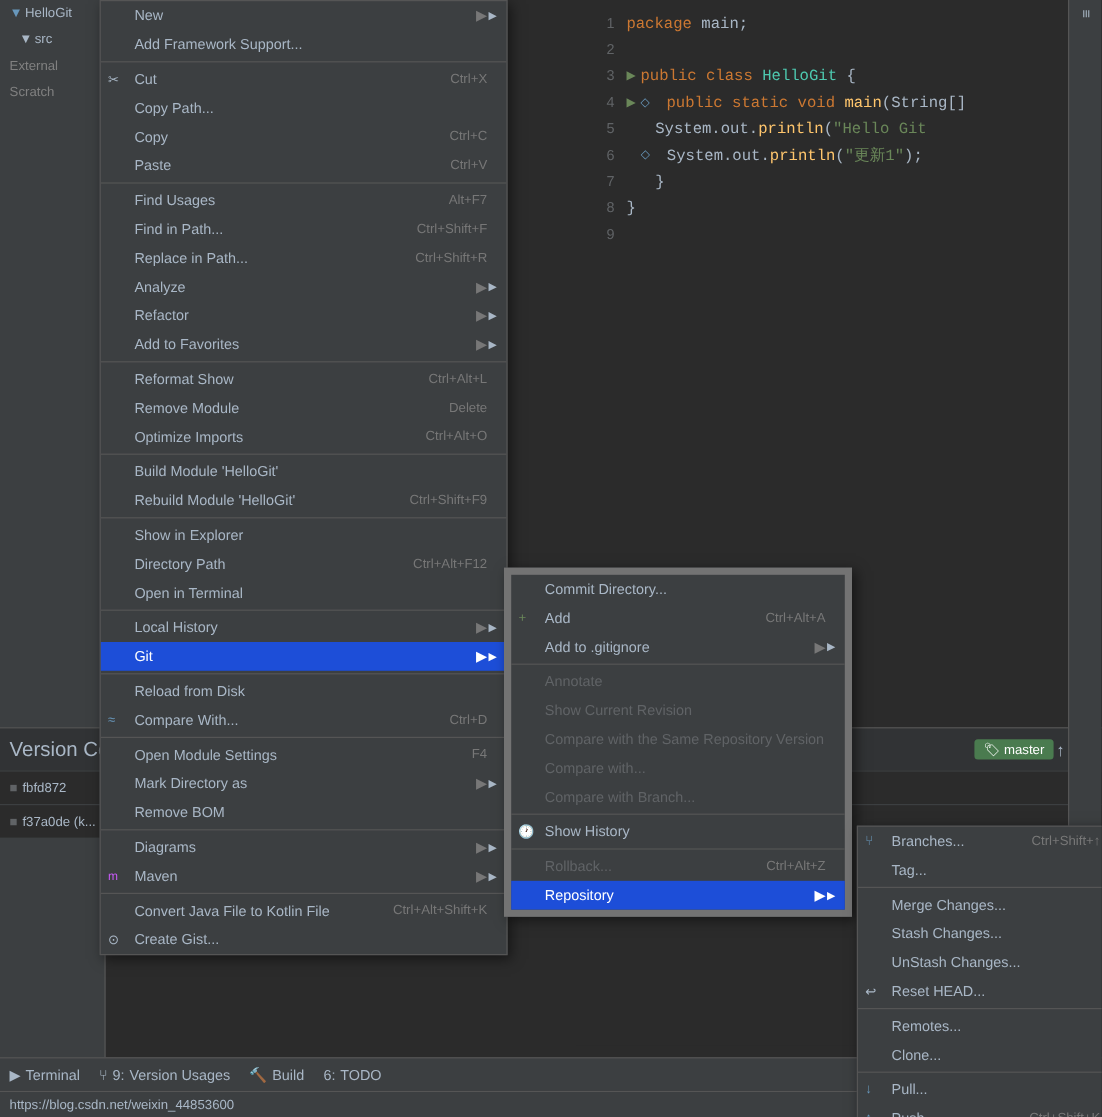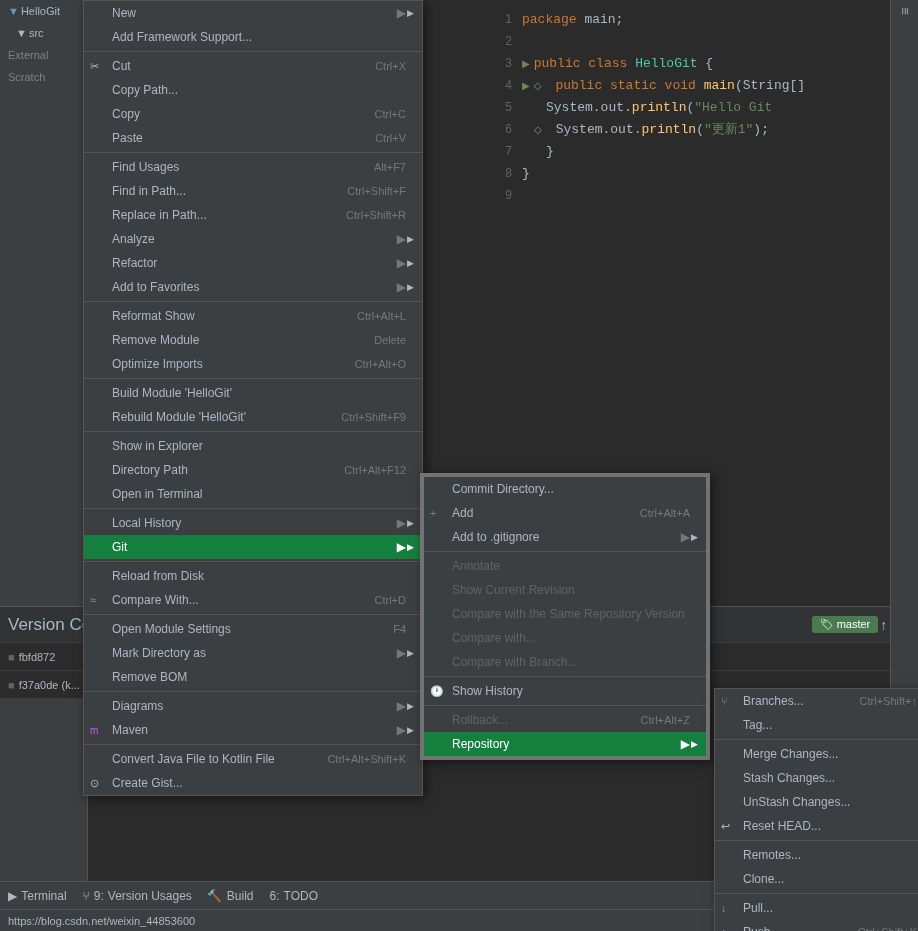--- a/index.html
+++ b/index.html
@@ -104,21 +104,21 @@
       align-items: center;
       padding: 3px 16px 3px 28px;
       height: 24px;
       cursor: pointer;
       position: relative;
       color: #a9b7c6;
       font-size: 12px;
     }
 
     .menu-item:hover, .menu-item.active {
-      background: #15803d;
+      background: #1d4ed8;
       color: #fff;
     }
 
     .menu-item.disabled {
       color: #606366;
     }
 
     .menu-item .shortcut {
       margin-left: auto;
       color: #777;
@@ -145,21 +145,21 @@
       left: 6px;
       font-size: 11px;
     }
 
     
     .git-submenu {
       position: absolute;
       left: 420px;
       top: 473px;
       background: #3c3f41;
-      border: 4px solid #737373;
+      border: 6px solid #737373;
       box-shadow: 3px 3px 10px rgba(0,0,0,0.5);
       min-width: 290px;
       z-index: 101;
     }
 
     
     .repo-submenu {
       position: absolute;
       left: 714px;
       top: 688px;

